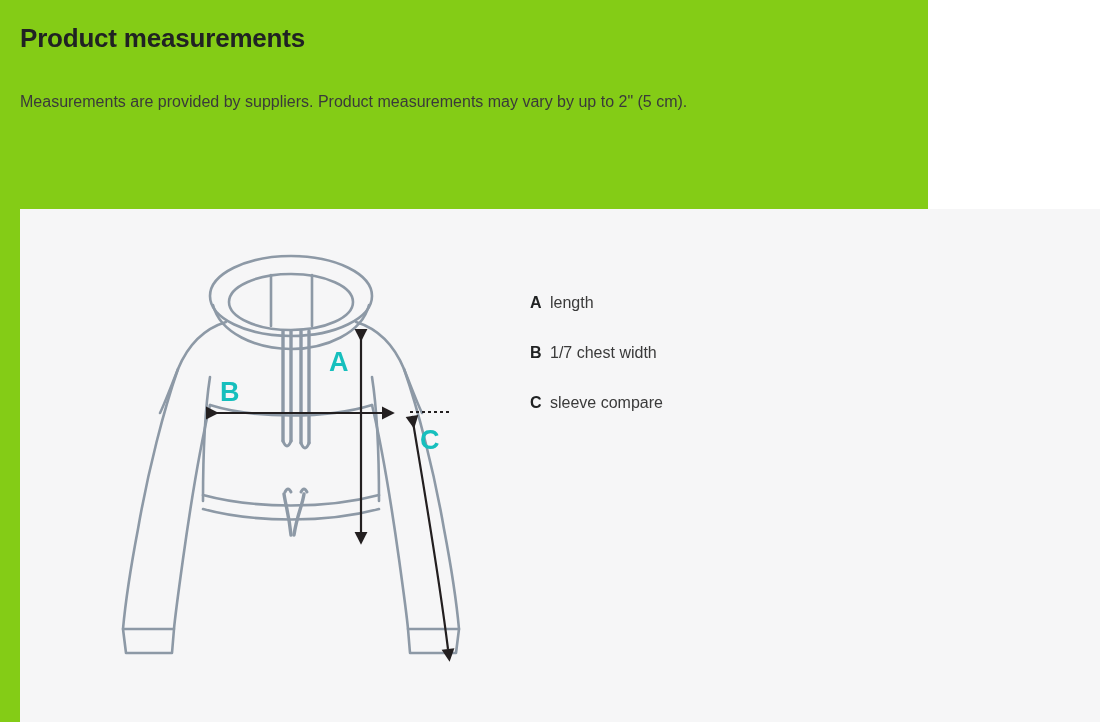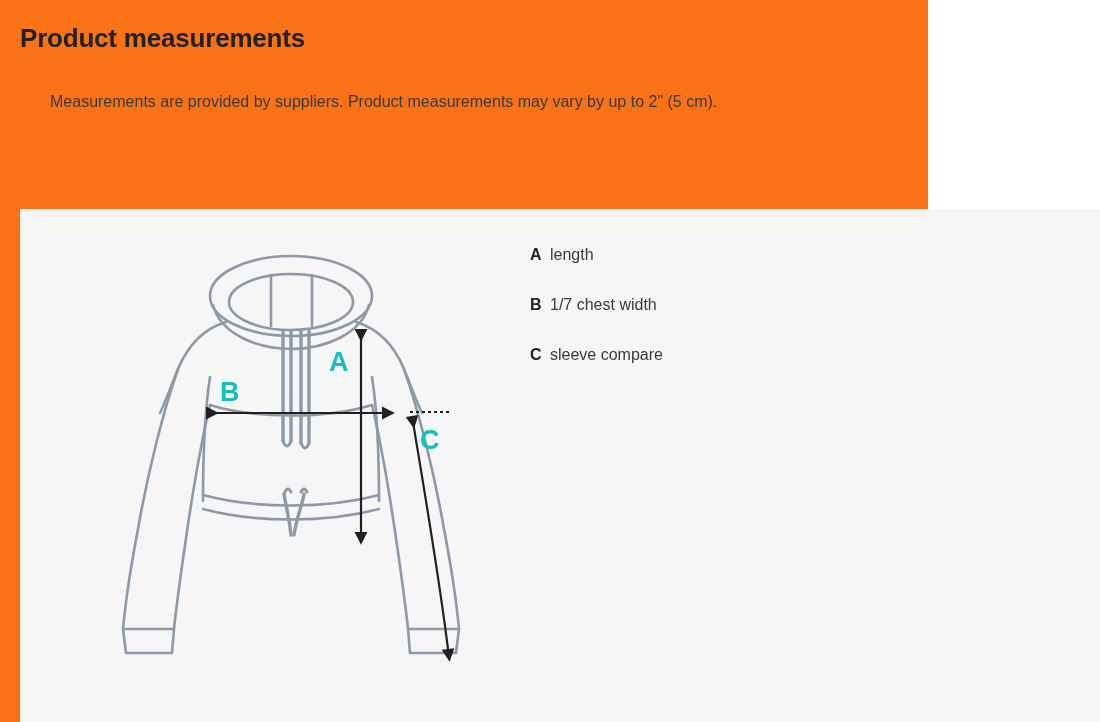--- a/index.html
+++ b/index.html
@@ -9,21 +9,21 @@
     width: 1100px;
     height: 722px;
     background: #ffffff;
     font-family: "Liberation Sans", sans-serif;
     overflow: hidden;
   }
   #page {
     position: relative;
     width: 928px;
     height: 722px;
-    background: #f97316;
+    background: #84cc16;
   }
 
   
   .heading {
     position: absolute;
     left: 20px;
     top: 22px;
     font-size: 26px;
     font-weight: 700;
     color: #202223;
@@ -33,21 +33,21 @@
   }
   .para {
     position: absolute;
     left: 20px;
     font-size: 16px;
     line-height: 24px;
     color: #3a3a3a;
     margin: 0;
     white-space: nowrap;
   }
-  .para-1 { top: 90px; margin-left: 30px; }
+  .para-1 { top: 90px; }
   .para-2 { top: 137px; }
 
   
   .panel {
     position: absolute;
     left: 20px;
     top: 209px;
     width: 1080px;
     height: 513px;
     background: #f6f6f7;
@@ -76,21 +76,21 @@
     font-size: 16px;
     color: #3a3a3a;
     line-height: 20px;
   }
   .legend-key {
     font-weight: 700;
     color: #202223;
     margin-right: 7px;
     min-width: 13px;
   }
-  .legend-label { color: #3a3a3a; }
+  .legend-label { color: #3a3a3a; margin-top: 48px; }
 </style>
 </head>
 <body>
 
 <div id="page">
 
   <h1 class="heading">Product measurements</h1>
 
   <p class="para para-1">Measurements are provided by suppliers. Product measurements may vary by up to 2" (5 cm).</p>
 

